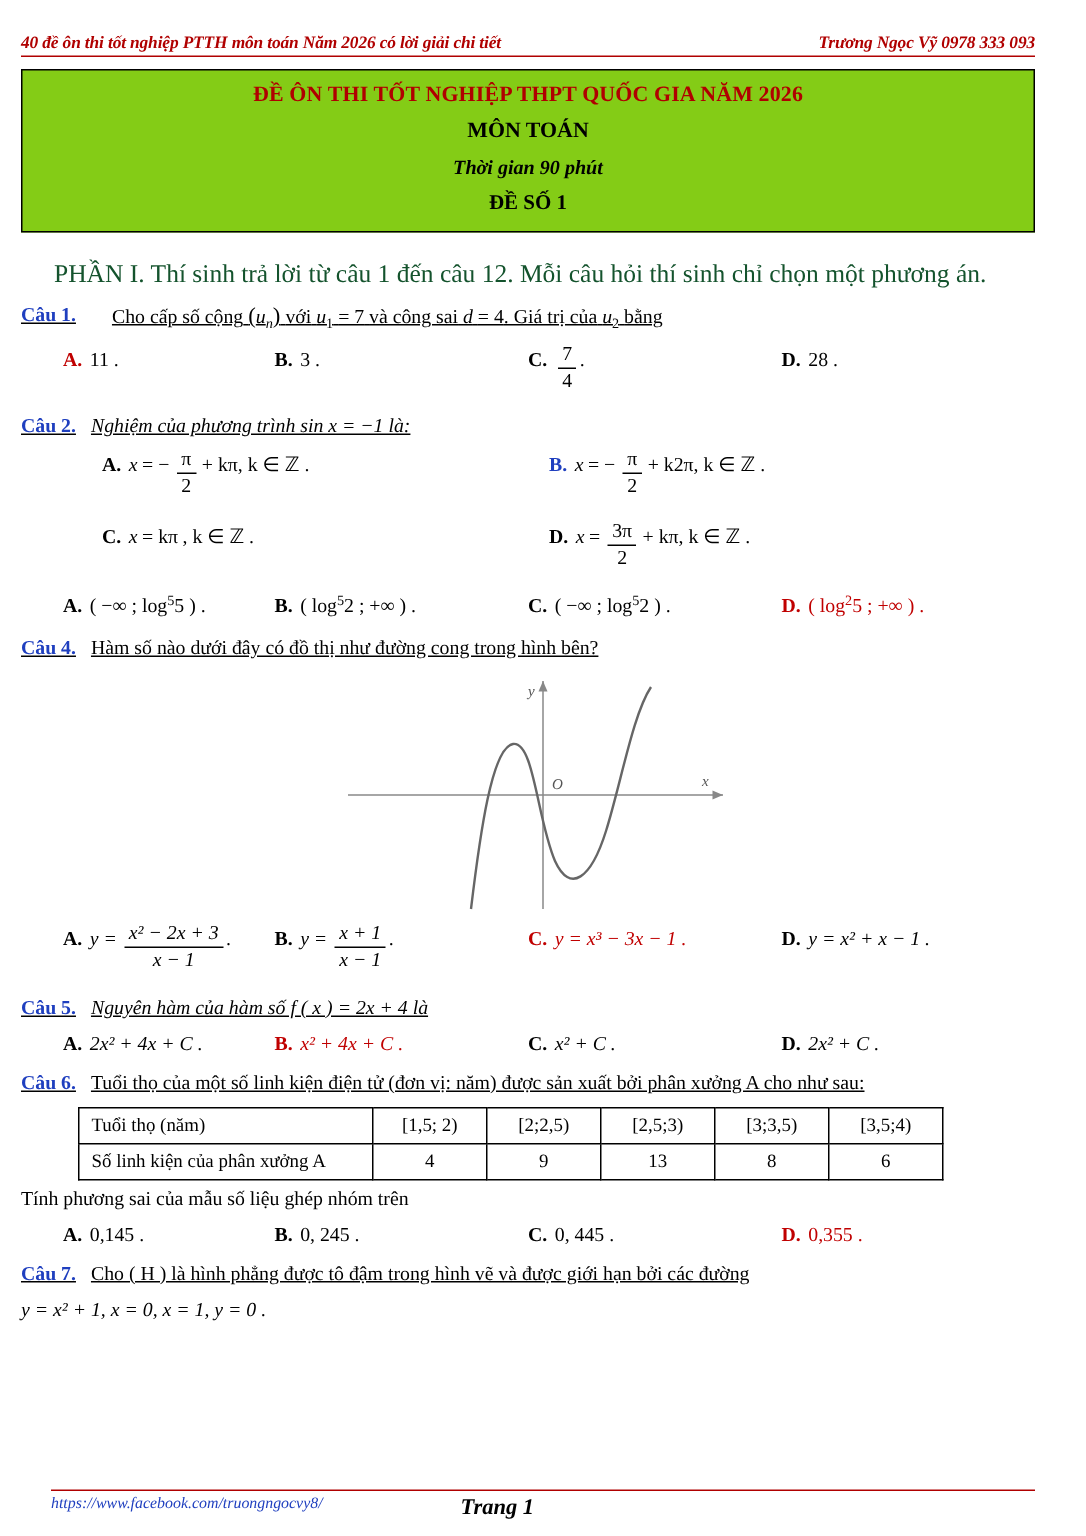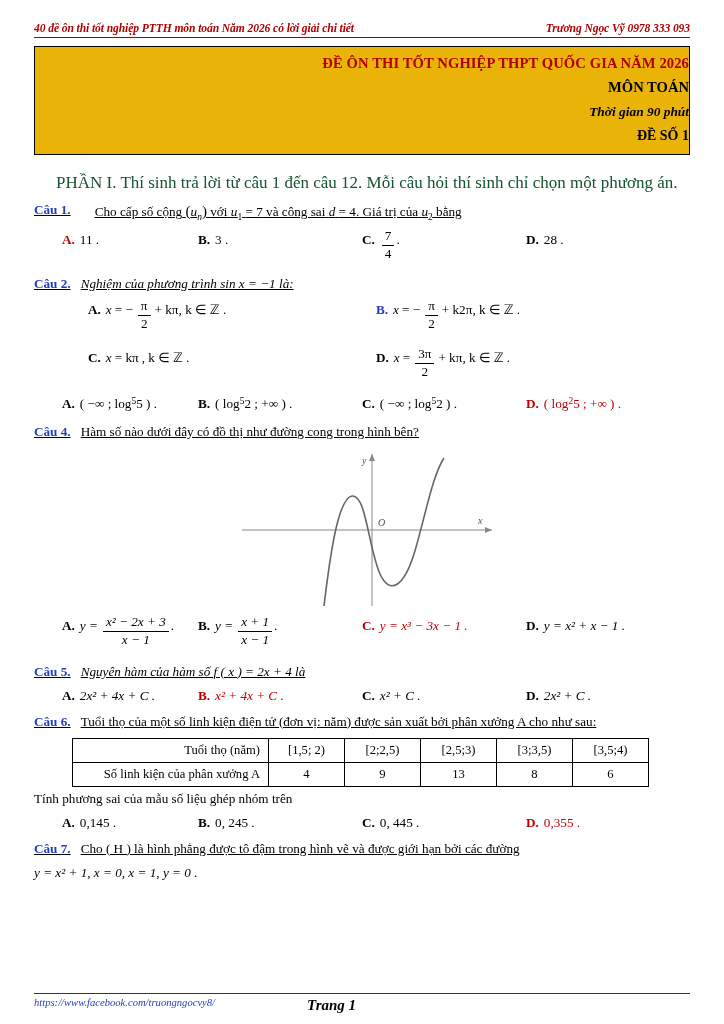--- a/index.html
+++ b/index.html
@@ -7,38 +7,38 @@
   body {
     width: 724px;
     height: 1024px;
     background: #ffffff;
     font-family: "Liberation Serif", serif;
     font-size: 13.2px;
     color: #000;
     position: relative;
     overflow: hidden;
   }
-  .page { position: relative; width: 724px; height: 1024px; padding: 22px 34px 0 34px; }
+  .page { position: relative; width: 724px; height: 1024px; padding: 22px 34px 0 14px; }
 
   
   .hdr {
     display: flex; justify-content: space-between; align-items: baseline;
     font-style: italic; font-weight: bold; font-size: 11.6px;
     color: #b00000; letter-spacing: -0.1px;
   }
   .hdr-left { color:#b00000; }
   .hdr-right { color:#b00000; }
   .hdr-rule { border-bottom: 1.2px solid #b00000; margin-top: 2px; }
 
   
   .titlebox {
     margin-top: 8px;
     border: 1.4px solid #000;
-    background: #eab308;
-    text-align: right;
+    background: #84cc16;
+    text-align: center;
     padding: 8px 0 10px 0;
   }
   .titlebox .l1 { color:#b00000; font-weight:bold; font-size:14.6px; letter-spacing:0.1px; }
   .titlebox .l2 { font-weight:bold; font-size:14.6px; margin-top:7px; }
   .titlebox .l3 { font-weight:bold; font-style:italic; font-size:13.4px; margin-top:8px; }
   .titlebox .l4 { font-weight:bold; font-size:14px; margin-top:8px; }
 
   
   .part-title {
     color:#14532d; font-weight:normal; font-size:17px; margin: 18px 0 9px 22px;
@@ -71,21 +71,21 @@
   sup { font-size:0.72em; }
   sub { font-size:0.72em; }
   .paren { font-size:1.15em; }
 
   
   .fig { display:flex; justify-content:center; margin-top:6px; }
 
   
   table.data { border-collapse: collapse; margin: 8px 0 0 38px; }
   table.data td { border:1px solid #000; padding:4px 8px; text-align:center; font-size:12.6px; }
-  table.data td.lbl { text-align:right; padding-left:8px; white-space:nowrap; }
+  table.data td.lbl { text-align:left; padding-left:8px; white-space:nowrap; }
 
   .note { margin-top:4px; }
 
   
   .footer {
     position:absolute; left:0; right:0; bottom:10px;
     padding: 0 34px;
   }
   .footer-rule { border-top:1.1px solid #b00000; margin-bottom:3px; }
   .footer-row { display:flex; align-items:flex-start; }

